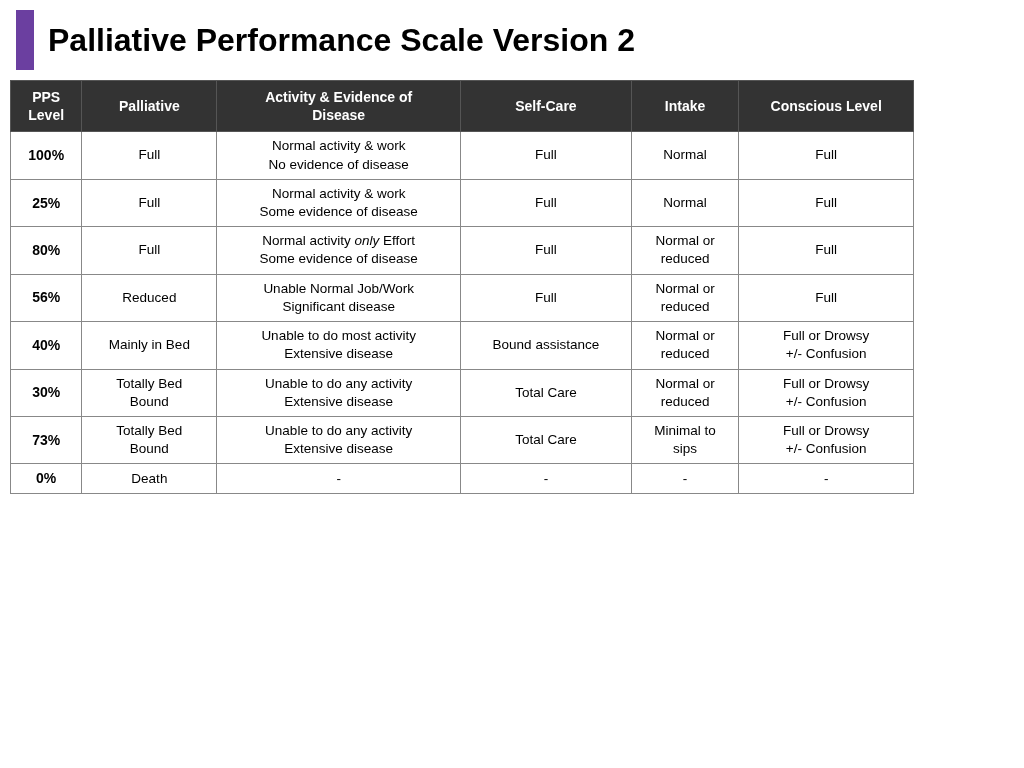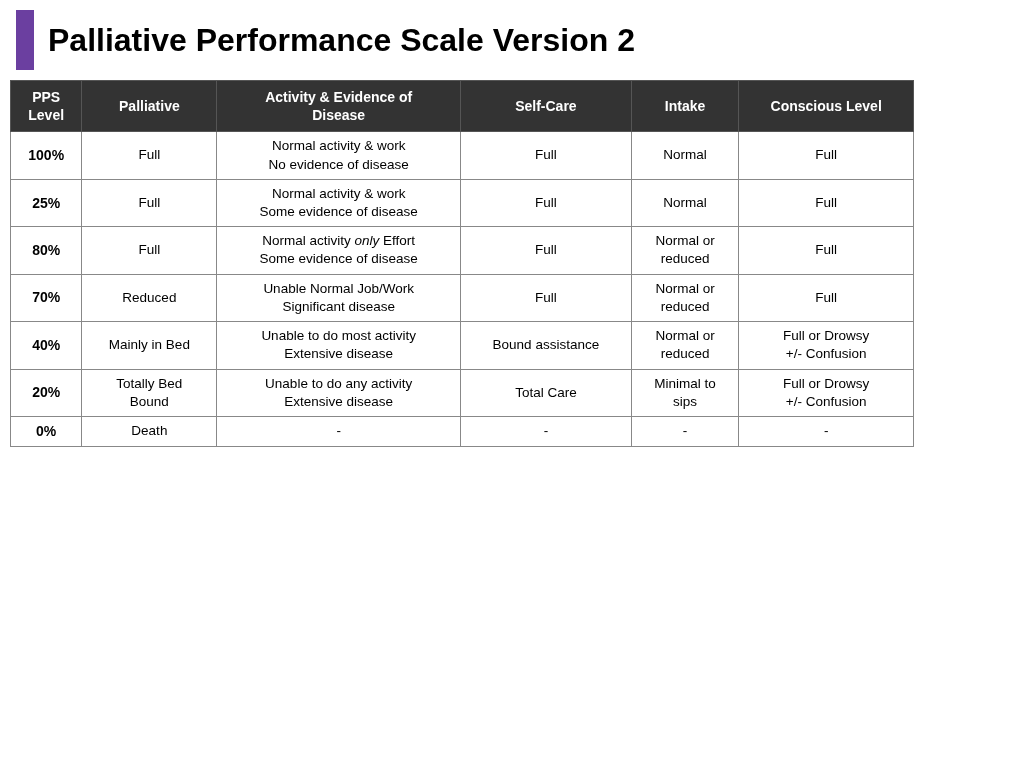--- a/index.html
+++ b/index.html
@@ -107,37 +107,45 @@
           </tr>
           <tr>
             <td>80%</td>
             <td>Full</td>
             <td>Normal activity <em>only</em> Effort<br>Some evidence of disease</td>
             <td>Full</td>
             <td>Normal or<br>reduced</td>
             <td>Full</td>
           </tr>
           <tr>
-            <td>70%</td>
+            <td>56%</td>
             <td>Reduced</td>
             <td>Unable Normal Job/Work<br>Significant disease</td>
             <td>Full</td>
             <td>Normal or<br>reduced</td>
             <td>Full</td>
           </tr>
           <tr>
             <td>40%</td>
             <td>Mainly in Bed</td>
             <td>Unable to do most activity<br>Extensive disease</td>
             <td>Bound assistance</td>
             <td>Normal or<br>reduced</td>
             <td>Full or Drowsy<br>+/- Confusion</td>
           </tr>
           <tr>
-            <td>20%</td>
+            <td>30%</td>
+            <td>Totally Bed<br>Bound</td>
+            <td>Unable to do any activity<br>Extensive disease</td>
+            <td>Total Care</td>
+            <td>Normal or<br>reduced</td>
+            <td>Full or Drowsy<br>+/- Confusion</td>
+          </tr>
+          <tr>
+            <td>73%</td>
             <td>Totally Bed<br>Bound</td>
             <td>Unable to do any activity<br>Extensive disease</td>
             <td>Total Care</td>
             <td>Minimal to<br>sips</td>
             <td>Full or Drowsy<br>+/- Confusion</td>
           </tr>
           <tr>
             <td>0%</td>
             <td>Death</td>
             <td>-</td>

